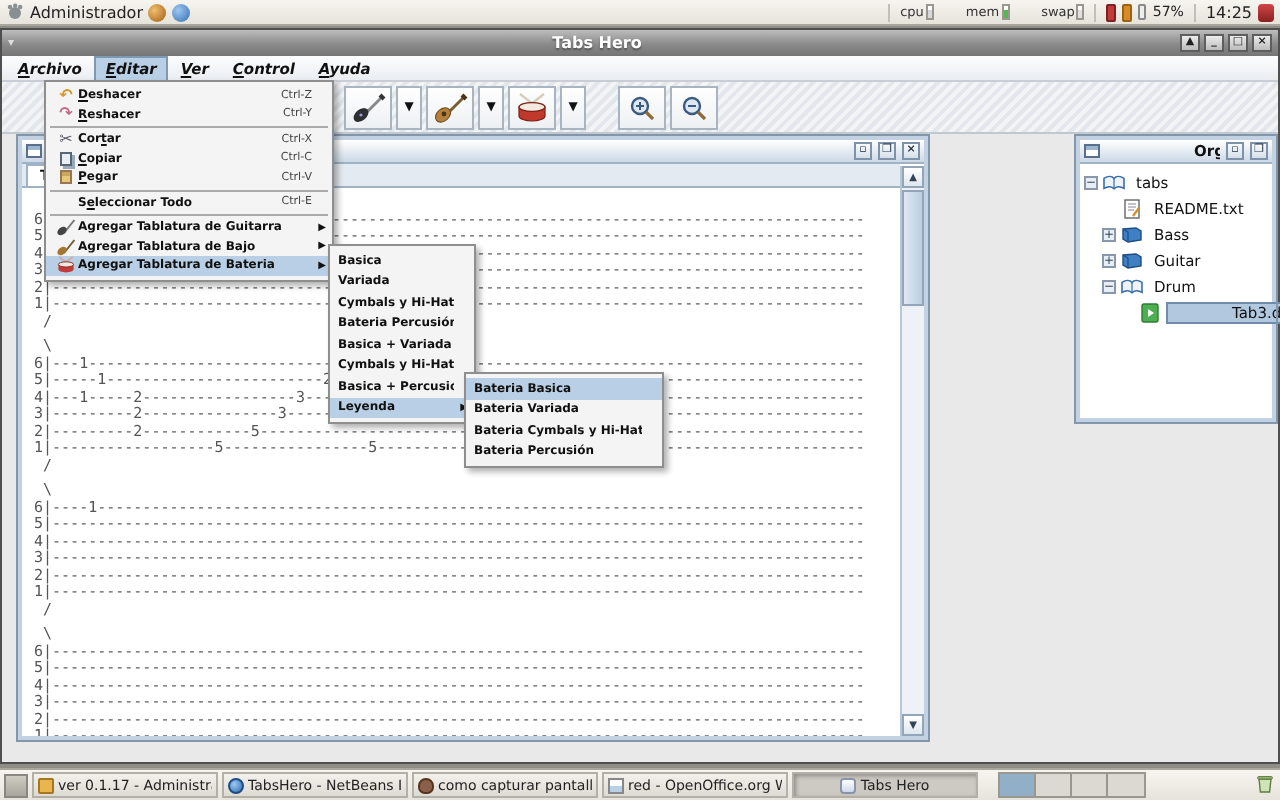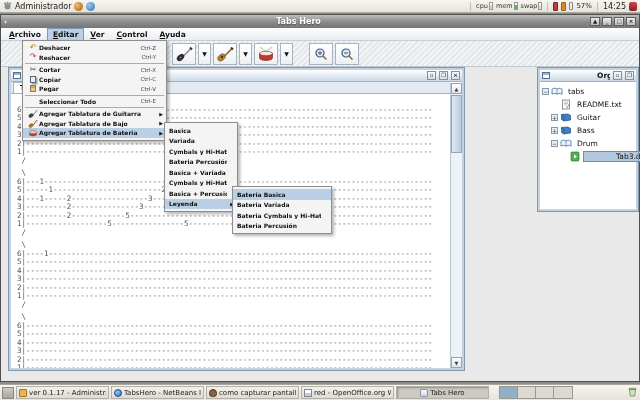--- a/index.html
+++ b/index.html
@@ -21,21 +21,21 @@
   .round-ico{width:9px;height:9px;border-radius:50%;display:inline-block;}
   .clock-ico{width:8px;height:9px;background:linear-gradient(#d04545,#8a2020);border-radius:2px;}
 
   
   .main-window{position:absolute;top:14px;left:0;width:640px;height:368px;border:1px solid #4f4f4f;background:#e9e9e9;z-index:10;}
   .titlebar{height:13px;background:linear-gradient(#bdbdbd,#8a8a8a 55%,#757575);display:flex;align-items:center;padding:0 3px;color:#fff;font-size:8px;font-weight:bold;}
   .tb-ico{font-size:6px;color:#ddd;margin-right:2px;}
   .tb-title{flex:1;text-align:center;text-shadow:0 1px 1px #555;}
   .tb-btn{width:10px;height:9px;background:linear-gradient(#ececec,#bcbcbc);border:1px solid #5e5e5e;font-size:5.5px;line-height:7px;text-align:center;color:#222;margin-left:2px;flex:none;}
 
-  .menubar{height:13px;background:linear-gradient(#fdfdfd,#e9edf2);border-bottom:1px solid #c9ced6;display:flex;align-items:center;font-size:7.5px;font-weight:bold;color:#111;padding-left:2px;}
+  .menubar{height:13px;background:linear-gradient(#fdfdfd,#e9edf2);border-bottom:1px solid #c9ced6;display:flex;align-items:center;font-size:7.5px;font-weight:bold;color:#111;padding-left:2px;font-style:italic;}
   .mb-item{padding:1px 5px;border:1px solid transparent;}
   .mb-item.selected{background:#b8cfe5;border-color:#7e99b4;}
 
   .toolbar{height:26px;background:repeating-linear-gradient(135deg,#f2f4f6 0 2px,#e3e7eb 2px 4px);border-bottom:1px solid #c0c8d0;display:flex;align-items:center;padding-left:171px;gap:2px;}
   .tool-btn{width:24px;height:22px;border:1px solid #a8b4c0;background:linear-gradient(#ffffff,#edf0f3);display:flex;align-items:center;justify-content:center;}
   .tool-dd{width:13px;height:22px;border:1px solid #a8b4c0;background:linear-gradient(#ffffff,#edf0f3);display:flex;align-items:center;justify-content:center;font-size:6px;color:#111;}
   .tool-gap{margin-left:14px;}
 
   
   .mdi{position:absolute;top:52px;left:1px;right:1px;bottom:1px;background:#e9e9e9;}
@@ -108,21 +108,21 @@
         <circle cx="4.5" cy="5.5" r="3" fill="#8a8f94"></circle>
         <circle cx="2" cy="2.5" r="1.1" fill="#8a8f94"></circle>
         <circle cx="4.6" cy="1.8" r="1.1" fill="#8a8f94"></circle>
         <circle cx="7.1" cy="2.5" r="1.1" fill="#8a8f94"></circle>
       </svg></span>
   <span>Administrador</span>
   <span class="round-ico" style="background:radial-gradient(circle at 35% 35%,#f0c070,#a05a10);"></span>
   <span class="round-ico" style="background:radial-gradient(circle at 35% 35%,#9ec7ef,#2f6eb3);"></span>
   <span class="panel-spacer"></span>
   <span class="sep-v"></span>
-  <span id="monitors" style="display:flex;align-items:center;gap:3px;">
+  <span id="monitors" style="display:flex;align-items:center;gap:16px;">
       <span class="mon">
         <span>cpu</span>
         <span class="meter">
           <i style="background:#d8d8d8"></i>
         </span>
       </span>
       <span class="mon">
         <span>mem</span>
         <span class="meter">
           <i style="background:#55b855"></i>
@@ -292,31 +292,31 @@
             <span class="tl">README.txt</span>
           </div>
           <div class="tree-row" style="padding-left: 11px;">
             <span class="exp">+</span>
             <span class="ti">
               <svg width="12" height="9" viewBox="0 0 12 9">
                 <path d="M1.5 1.5 L8 1 L10.5 2.5 L10.5 7 L4 8 L1.5 6.5 Z" fill="#3f7fc4" stroke="#1e4d80" stroke-width="0.7"></path>
                 <path d="M1.5 1.5 L4 3 L4 8" fill="none" stroke="#1e4d80" stroke-width="0.6"></path>
               </svg>
             </span>
-            <span class="tl">Guitar</span>
+            <span class="tl">Bass</span>
           </div>
           <div class="tree-row" style="padding-left: 11px;">
             <span class="exp">+</span>
             <span class="ti">
               <svg width="12" height="9" viewBox="0 0 12 9">
                 <path d="M1.5 1.5 L8 1 L10.5 2.5 L10.5 7 L4 8 L1.5 6.5 Z" fill="#3f7fc4" stroke="#1e4d80" stroke-width="0.7"></path>
                 <path d="M1.5 1.5 L4 3 L4 8" fill="none" stroke="#1e4d80" stroke-width="0.6"></path>
               </svg>
             </span>
-            <span class="tl">Bass</span>
+            <span class="tl">Guitar</span>
           </div>
           <div class="tree-row" style="padding-left: 11px;">
             <span class="exp">−</span>
             <span class="ti">
               <svg width="12" height="9" viewBox="0 0 12 9">
                 <path d="M1 2.2 C3 .8 5 1 6 2.2 C7 1 9 .8 11 2.2 L11 7.2 C9 6 7 6.2 6 7.4 C5 6.2 3 6 1 7.2 Z" fill="#eef3fa" stroke="#3a6ea8" stroke-width="0.8"></path>
                 <line x1="6" y1="2.2" x2="6" y2="7.4" stroke="#3a6ea8" stroke-width="0.6"></line>
               </svg>
             </span>
             <span class="tl">Drum</span>

